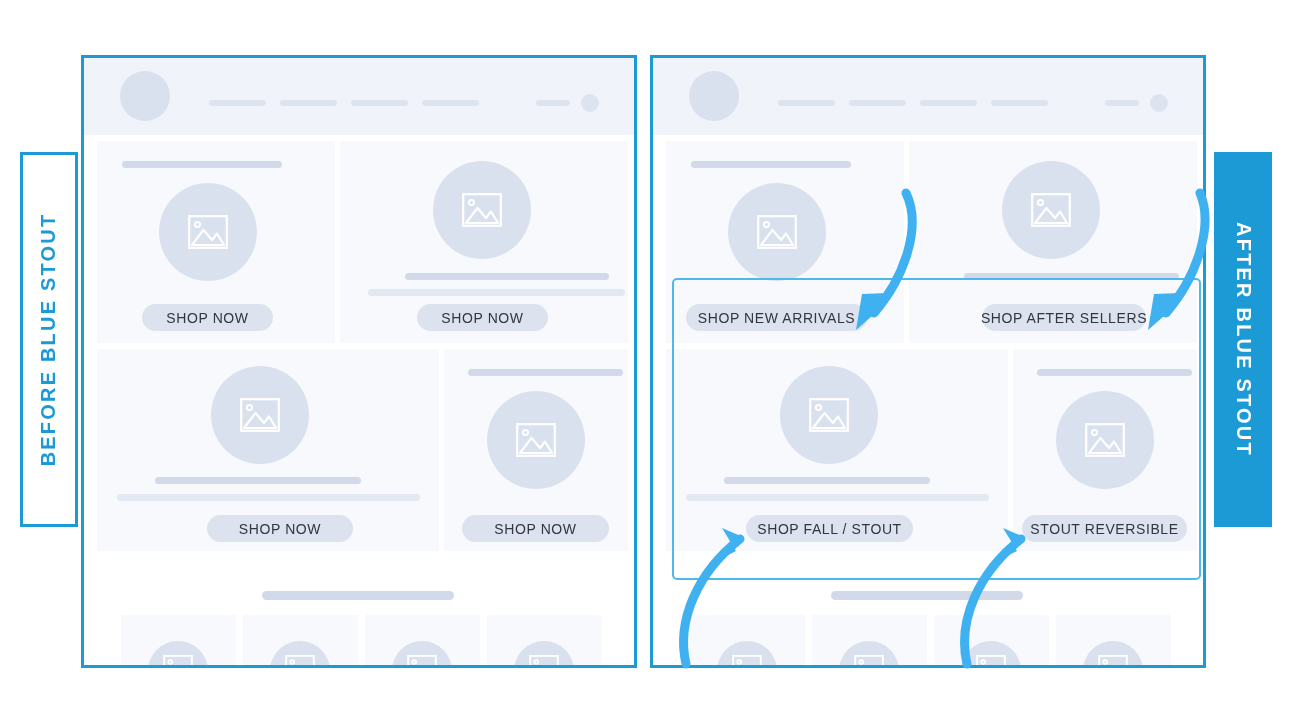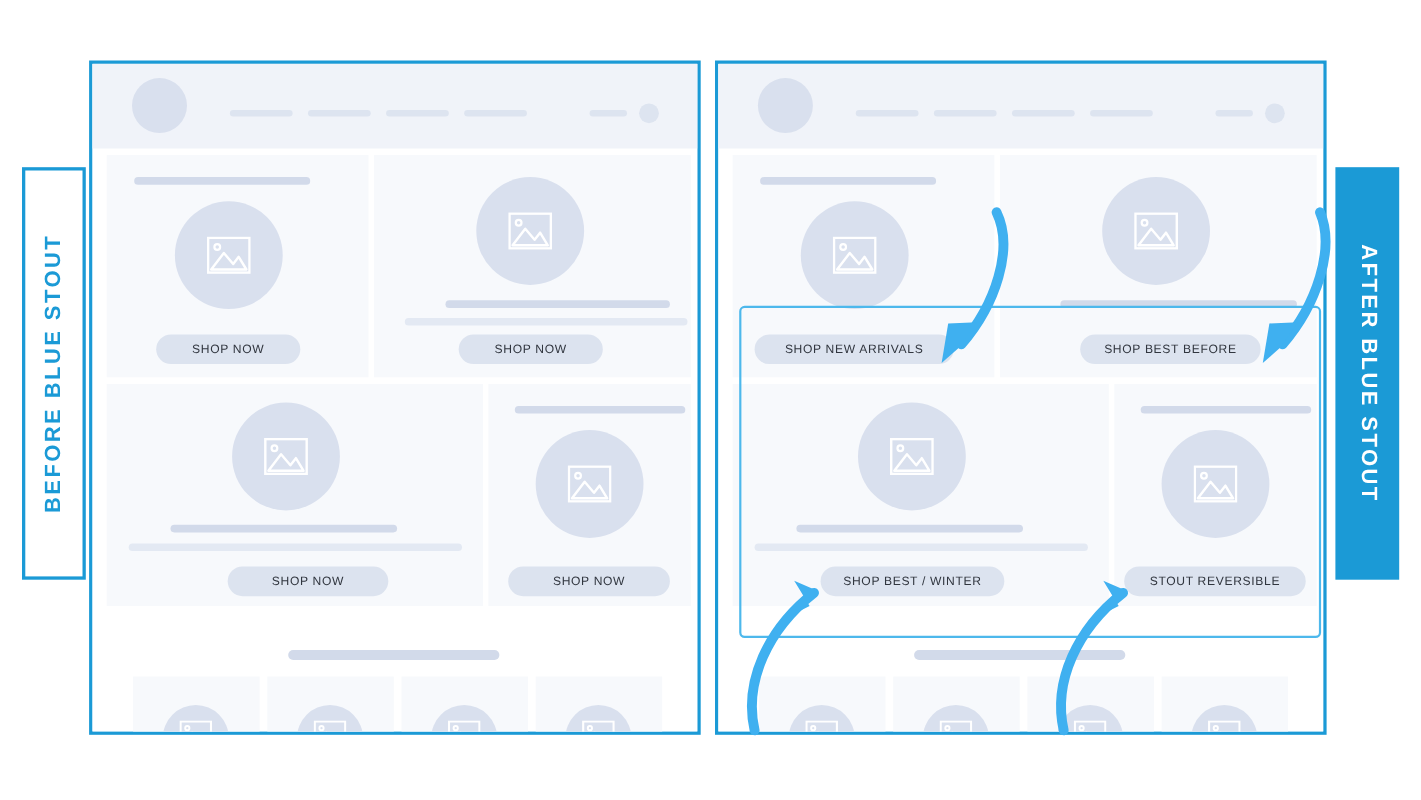--- a/index.html
+++ b/index.html
@@ -141,21 +141,21 @@
   }
   .txt-line.dark  { background: #D2DAEA; }
   .txt-line.light { background: #E3E9F3; }
 
   .pill {
     position: absolute;
     height: 27px;
     border-radius: 14px;
     background: #DCE3EF;
     color: #31363F;
-    font-size: 11px;
+    font-size: 14px;
     letter-spacing: 0.6px;
     display: flex;
     align-items: center;
     justify-content: center;
     white-space: nowrap;
     box-sizing: border-box;
     padding: 0 16px;
   }
 
   
@@ -360,34 +360,34 @@
 
     <div class="panel r1c2">
       <div class="ph-circle" style="left:93px; top:20px; width:98px; height:98px;">
         <svg class="ph-icon" width="40" height="34" viewBox="0 0 40 34">
           <rect x="1.2" y="1.2" width="37.6" height="31.6" fill="none" stroke="#FFFFFF" stroke-width="2.2"></rect>
           <circle cx="9.5" cy="9.5" r="2.6" fill="none" stroke="#FFFFFF" stroke-width="2"></circle>
           <path d="M4 30 L15.5 15 L24 25 L29 18.5 L36 30 Z" fill="none" stroke="#FFFFFF" stroke-width="2.2" stroke-linejoin="round"></path>
         </svg>
       </div>
       <div class="txt-line dark" style="left:55px; top:132px; width:215px;"></div>
-      <div class="pill" style="left:73px; top:163px; width:164px;">SHOP BEST BEFORE</div>
+      <div class="pill" style="left:73px; top:163px; width:164px;">SHOP AFTER SELLERS</div>
     </div>
 
     <div class="panel r2c1">
       <div class="ph-circle" style="left:114px; top:17px; width:98px; height:98px;">
         <svg class="ph-icon" width="40" height="34" viewBox="0 0 40 34">
           <rect x="1.2" y="1.2" width="37.6" height="31.6" fill="none" stroke="#FFFFFF" stroke-width="2.2"></rect>
           <circle cx="9.5" cy="9.5" r="2.6" fill="none" stroke="#FFFFFF" stroke-width="2"></circle>
           <path d="M4 30 L15.5 15 L24 25 L29 18.5 L36 30 Z" fill="none" stroke="#FFFFFF" stroke-width="2.2" stroke-linejoin="round"></path>
         </svg>
       </div>
       <div class="txt-line dark" style="left:58px; top:128px; width:206px;"></div>
       <div class="txt-line light" style="left:20px; top:145px; width:303px;"></div>
-      <div class="pill" style="left:80px; top:166px; width:167px;">SHOP BEST / WINTER</div>
+      <div class="pill" style="left:80px; top:166px; width:167px;">SHOP FALL / STOUT</div>
     </div>
 
     <div class="panel r2c2">
       <div class="txt-line dark" style="left:24px; top:20px; width:155px;"></div>
       <div class="ph-circle" style="left:43px; top:42px; width:98px; height:98px;">
         <svg class="ph-icon" width="40" height="34" viewBox="0 0 40 34">
           <rect x="1.2" y="1.2" width="37.6" height="31.6" fill="none" stroke="#FFFFFF" stroke-width="2.2"></rect>
           <circle cx="9.5" cy="9.5" r="2.6" fill="none" stroke="#FFFFFF" stroke-width="2"></circle>
           <path d="M4 30 L15.5 15 L24 25 L29 18.5 L36 30 Z" fill="none" stroke="#FFFFFF" stroke-width="2.2" stroke-linejoin="round"></path>
         </svg>

